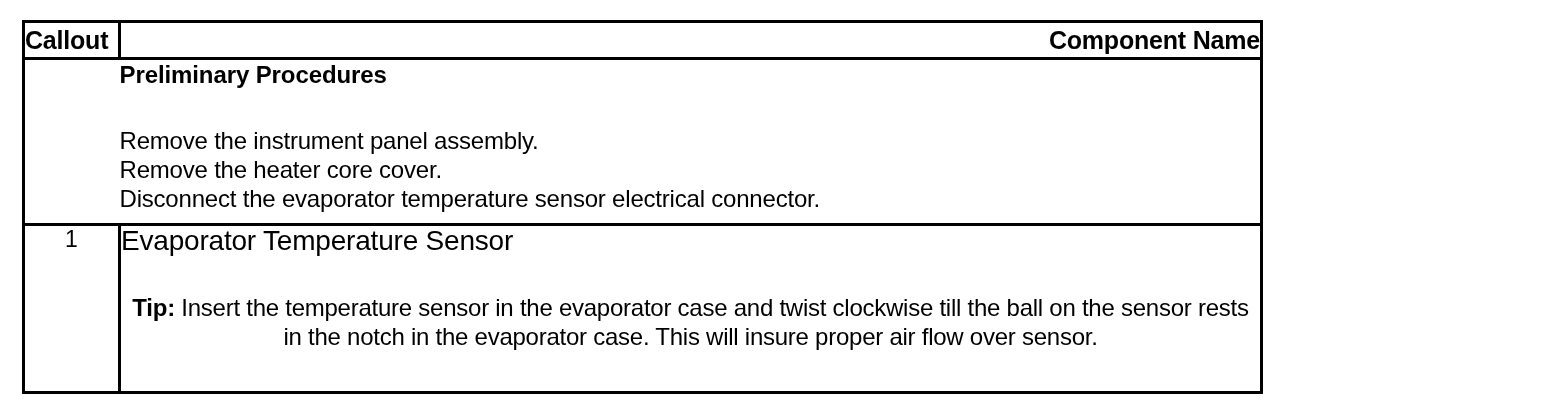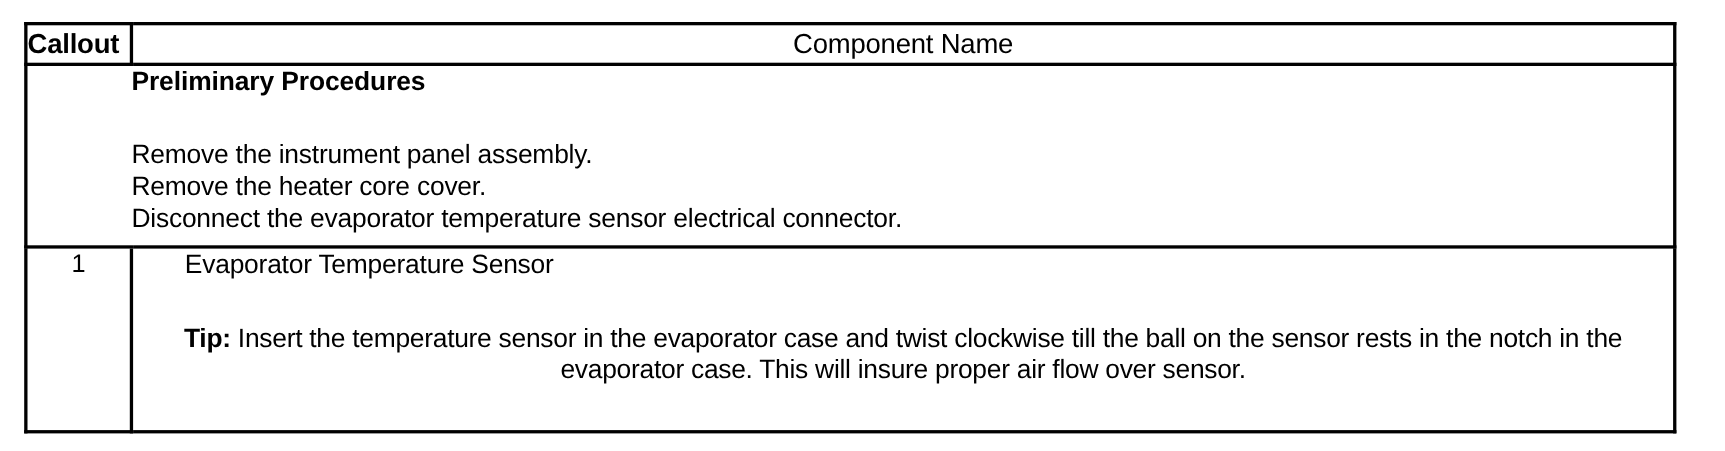--- a/index.html
+++ b/index.html
@@ -20,21 +20,21 @@
     width: 1568px;
     height: 410px;
     background: #ffffff;
   }
 
   
   .proc-table {
     position: absolute;
     left: 22px;
     top: 20px;
-    width: 1502px;
+    width: 1241px;
     border-collapse: collapse;
     table-layout: fixed;
     background: #ffffff;
   }
 
   .proc-table td,
   .proc-table th {
     border: 3px solid #000000;
     vertical-align: top;
     padding: 0;
@@ -50,24 +50,24 @@
     font-weight: bold;
     font-size: 25px;
     line-height: 34px;
     padding: 0 0 0 7px;
     text-align: left;
     white-space: nowrap;
     letter-spacing: -0.2px;
   }
   .hdr-component {
     height: 34px;
-    font-weight: normal;
+    font-weight: bold;
     font-size: 25px;
     line-height: 34px;
-    text-align: center;
+    text-align: right;
     white-space: nowrap;
     letter-spacing: -0.2px;
   }
 
   
   .cell-callout-blank {
     border-right: 0 !important;
     height: 163px;
   }
   .cell-prelim {
@@ -101,25 +101,24 @@
     font-size: 23px;
     font-weight: normal;
   }
   .cell-component {
     padding: 6px 10px 10px 6px;
     font-size: 24px;
     line-height: 29px;
   }
   .comp-name {
     font-weight: normal;
-    font-size: 24px;
+    font-size: 28px;
     line-height: 30px;
     letter-spacing: -0.2px;
     white-space: nowrap;
-    padding-left: 47px;
   }
   .comp-gap {
     height: 37px;
   }
   .tip-block {
     font-weight: normal;
     font-size: 24px;
     line-height: 29px;
     letter-spacing: -0.25px;
     text-align: center;

